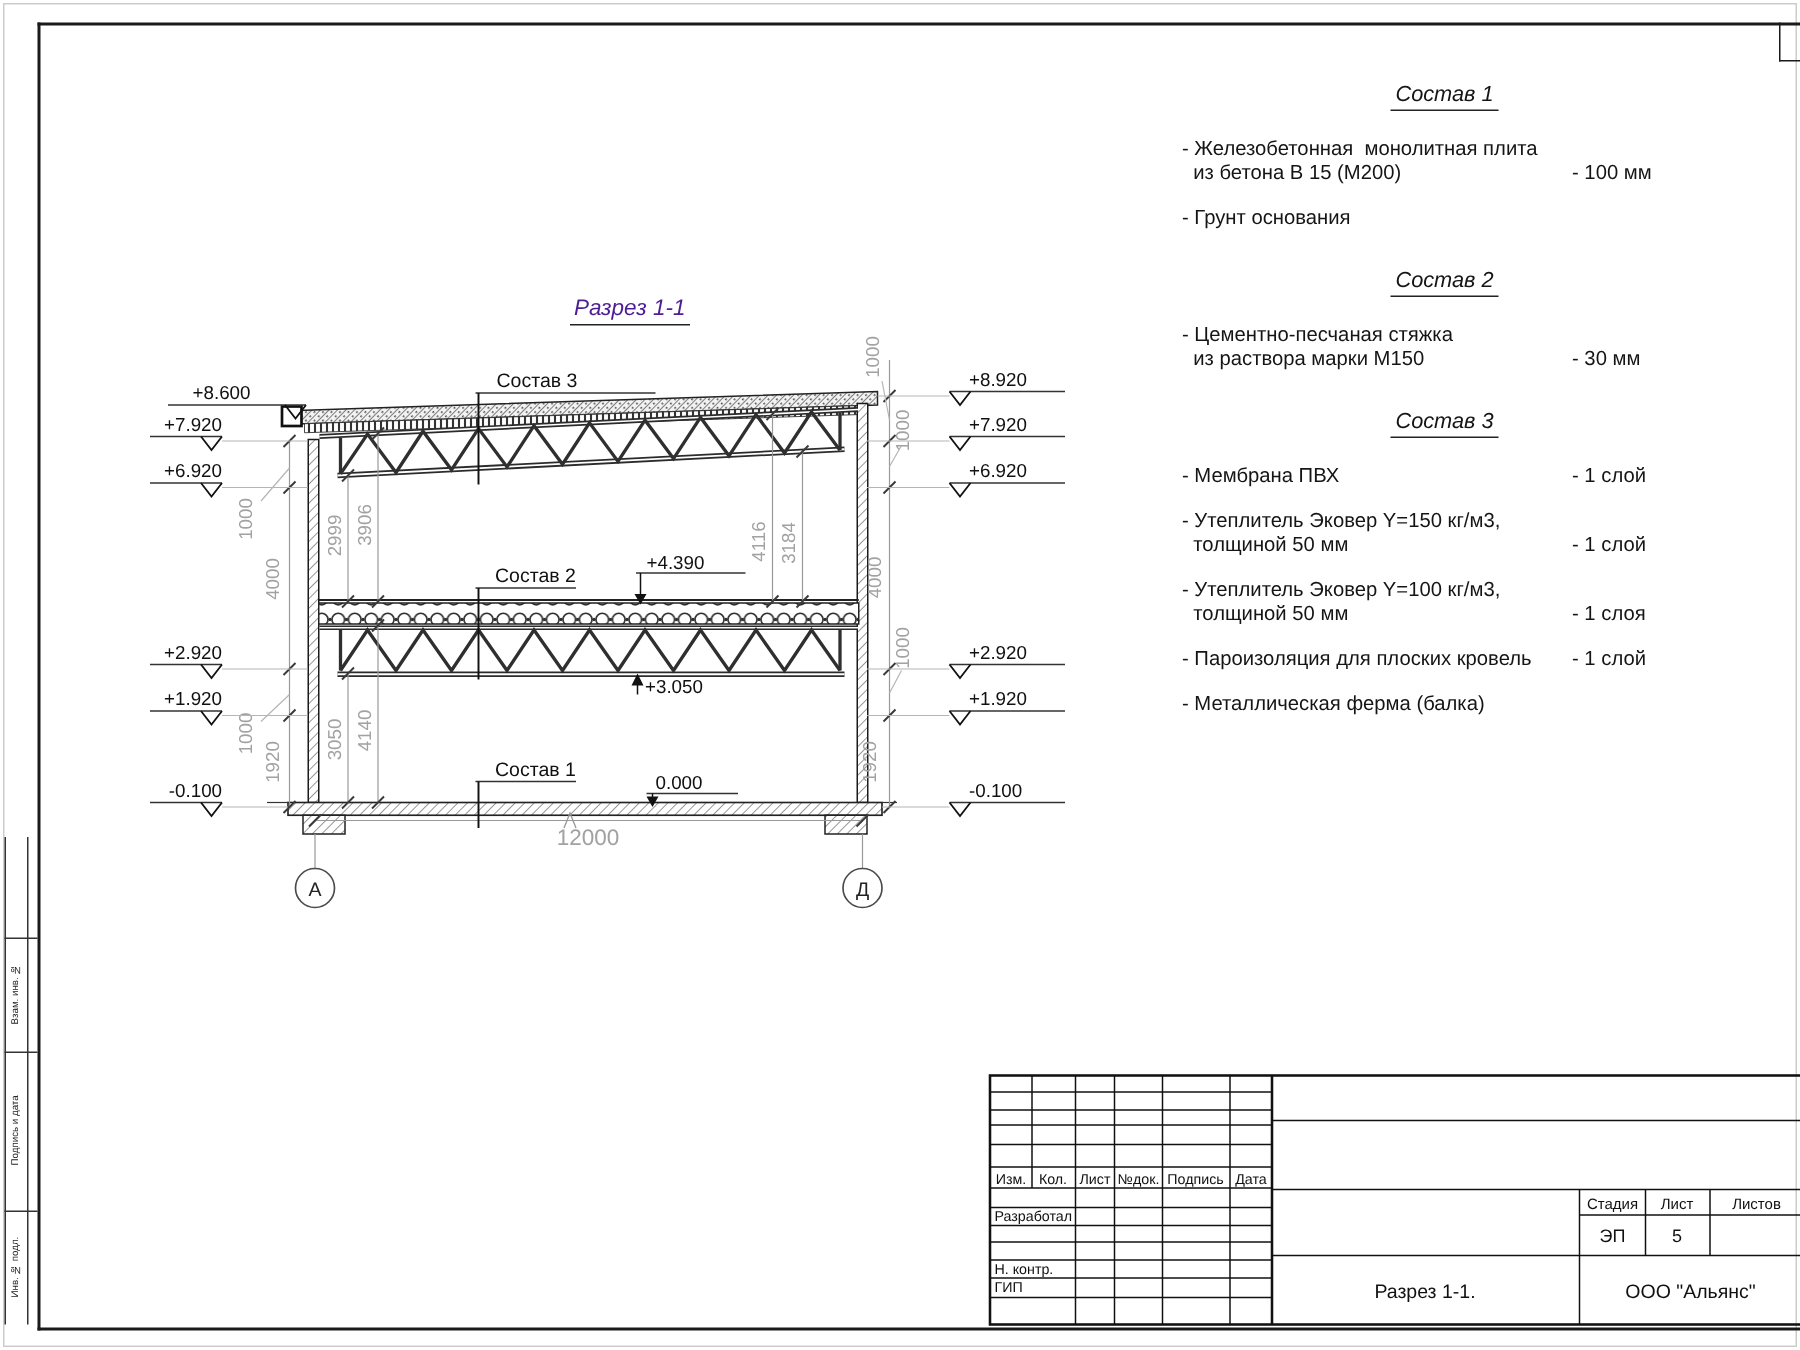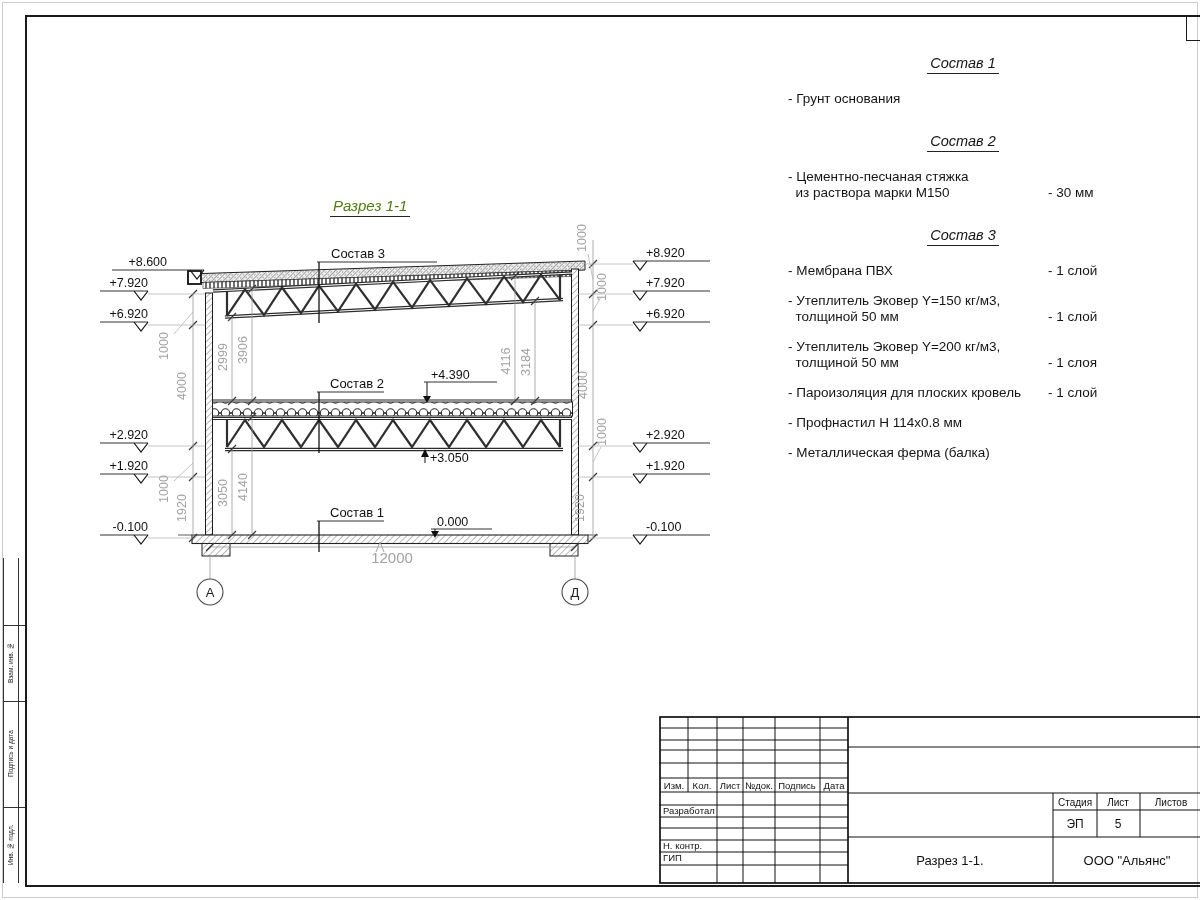--- a/index.html
+++ b/index.html
@@ -10,22 +10,22 @@
          border-left:2px solid #1a1a1a;border-top:2px solid #1a1a1a;border-bottom:2px solid #1a1a1a;}
   .corner-box{position:absolute;left:1186px;top:15px;width:13px;height:25px;
          border-left:1.5px solid #1a1a1a;border-bottom:1.5px solid #1a1a1a;}
   
   .strip-v1{position:absolute;left:3px;top:558px;height:325px;border-left:1px solid #333;}
   .strip-v2{position:absolute;left:18px;top:558px;height:325px;border-left:1px solid #333;}
   .strip-h{position:absolute;left:3px;width:22px;border-top:1px solid #333;}
   .strip-label{position:absolute;left:3px;width:15px;display:flex;align-items:center;justify-content:center;
     writing-mode:vertical-rl;transform:rotate(180deg);font-size:6.5px;color:#222;letter-spacing:0;}
   
-  .dwg-title{position:absolute;left:330px;top:197px;width:130px;text-align:left;
-    font-style:italic;font-size:15px;color:#4d7c0f;}
+  .dwg-title{position:absolute;left:330px;top:197px;width:130px;text-align:right;
+    font-style:italic;font-size:15px;color:#4c1d95;}
   .dwg-title span{display:inline-block;border-bottom:1px solid #222;padding:0 3px 2px 3px;}
   
   .comps{position:absolute;left:788px;top:55px;width:412px;font-size:13.5px;line-height:16px;color:#151515;}
   .comp-h{width:350px;text-align:center;font-style:italic;font-size:14.5px;margin:26px 0 17px 0;}
   .comp-h.first{margin-top:0;}
   .comp-h span{display:inline-block;border-bottom:1px solid #222;padding:0 3px 2px 3px;}
   .item{display:flex;margin-bottom:14px;}
   .item .nm{width:260px;white-space:pre-wrap;}
   .item .vl{align-self:flex-end;white-space:pre;}
   
@@ -364,20 +364,25 @@
       <text class="t-tb-val" x="1075" y="828" text-anchor="middle">ЭП</text>
       <text class="t-tb-val" x="1118" y="828" text-anchor="middle">5</text>
       <text class="t-tb-lg" x="950" y="865" text-anchor="middle">Разрез  1-1.</text>
       <text class="t-tb-lg" x="1127" y="865" text-anchor="middle">ООО "Альянс"</text>
     </g>
   </svg>
 
   <div class="comps">
     <div class="comp-h first"><span>Состав 1</span></div>
     <div class="item">
+        <div class="nm">- Железобетонная  монолитная плита
+  из бетона В 15 (М200)</div>
+        <div class="vl">- 100 мм</div>
+      </div>
+    <div class="item">
         <div class="nm">- Грунт основания</div>
         <div class="vl"></div>
       </div>
 
     <div class="comp-h"><span>Состав 2</span></div>
     <div class="item">
         <div class="nm">- Цементно-песчаная стяжка
   из раствора марки М150</div>
         <div class="vl">- 30 мм</div>
       </div>
@@ -386,30 +391,26 @@
     <div class="item">
         <div class="nm">- Мембрана ПВХ</div>
         <div class="vl">- 1 слой</div>
       </div>
     <div class="item">
         <div class="nm">- Утеплитель Эковер Y=150 кг/м3,
   толщиной 50 мм</div>
         <div class="vl">- 1 слой</div>
       </div>
     <div class="item">
-        <div class="nm">- Утеплитель Эковер Y=200 кг/м3,
+        <div class="nm">- Утеплитель Эковер Y=100 кг/м3,
   толщиной 50 мм</div>
         <div class="vl">- 1 слоя</div>
       </div>
     <div class="item">
         <div class="nm">- Пароизоляция для плоских кровель</div>
         <div class="vl">- 1 слой</div>
       </div>
     <div class="item">
-        <div class="nm">- Профнастил Н 114х0.8 мм</div>
-        <div class="vl"></div>
-      </div>
-    <div class="item">
         <div class="nm">- Металлическая ферма (балка)</div>
         <div class="vl"></div>
       </div>
   </div>
 </div>
 
 </body></html>

